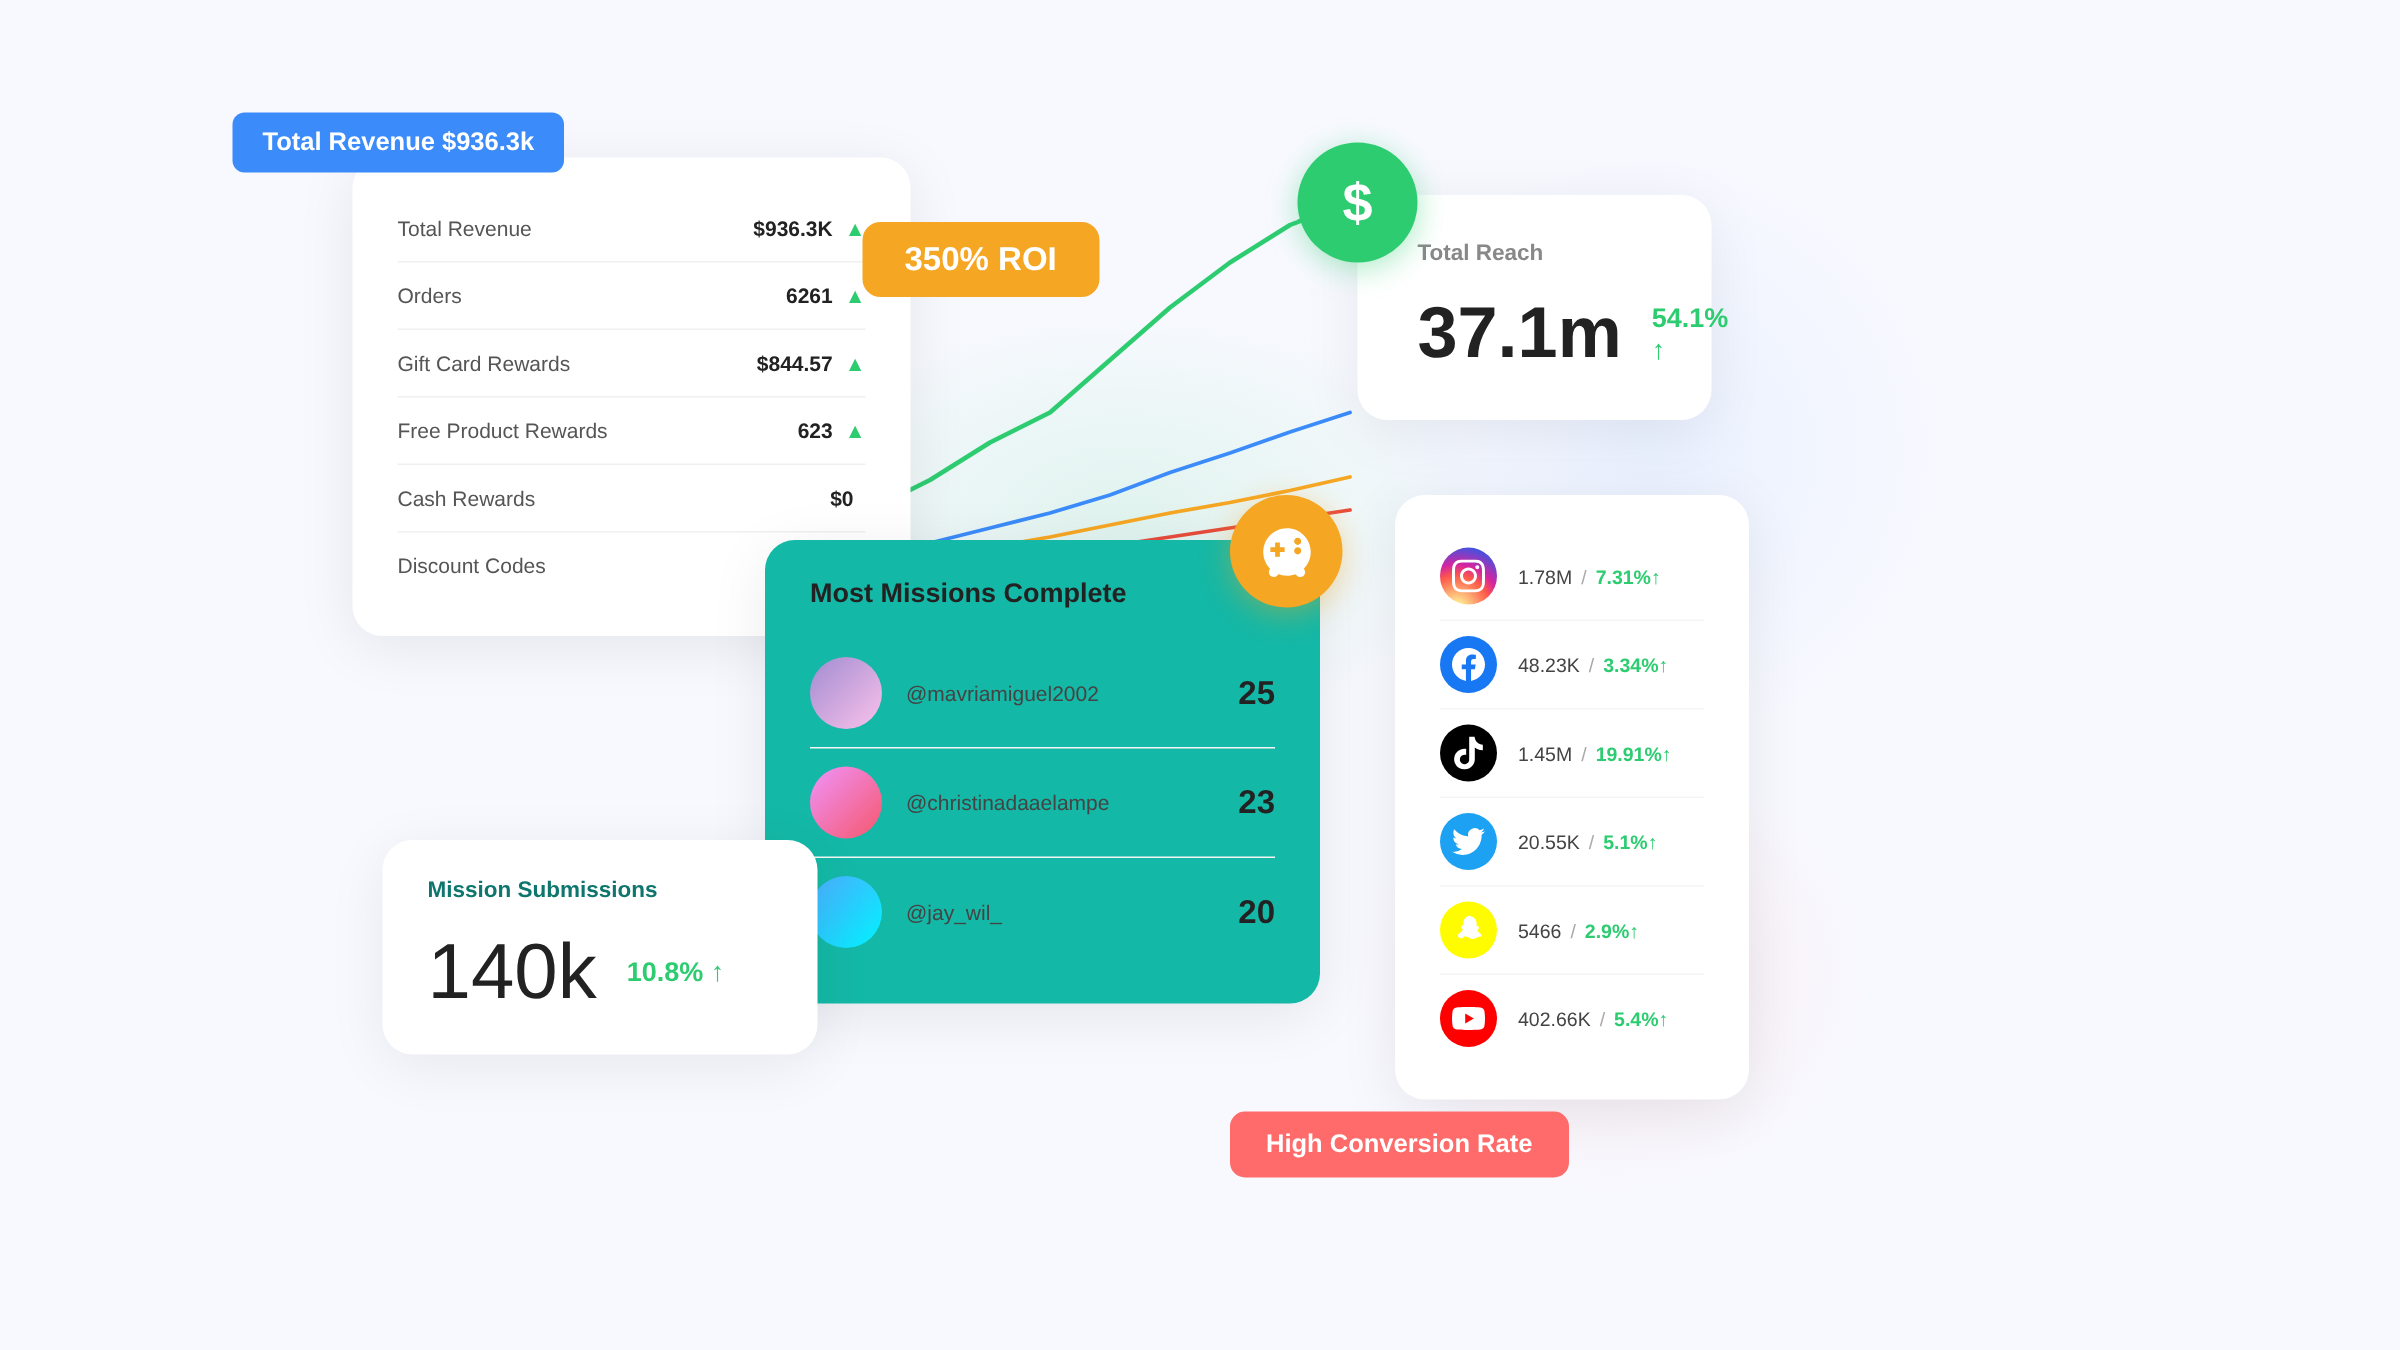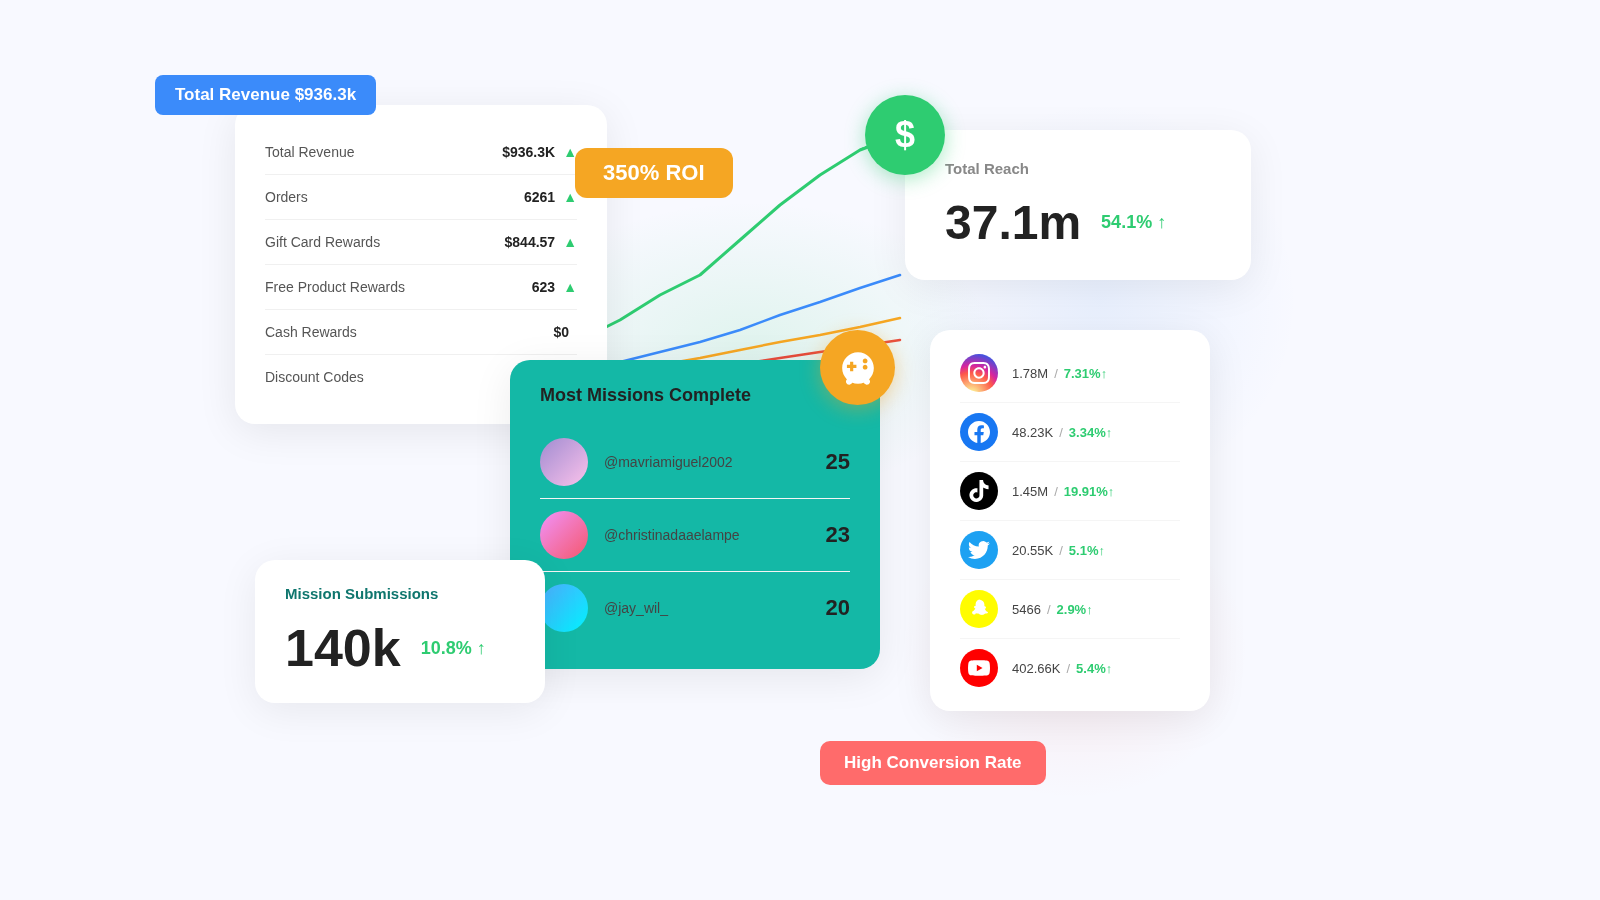--- a/index.html
+++ b/index.html
@@ -113,21 +113,21 @@
     }
 
     
     .reach-card {
       position: absolute;
       top: 130px;
       left: 905px;
       background: white;
       border-radius: 20px;
       padding: 30px 40px;
-      width: 346px;
+      width: 236px;
       box-shadow: 0 8px 40px rgba(0,0,0,0.07);
       z-index: 5;
     }
     .reach-title {
       color: #888;
       font-size: 15px;
       font-weight: 600;
       margin-bottom: 18px;
     }
     .reach-numbers {
@@ -146,22 +146,22 @@
       font-weight: 700;
     }
 
     
     .social-card {
       position: absolute;
       top: 330px;
       left: 930px;
       background: white;
       border-radius: 20px;
-      padding: 14px 30px;
-      width: 280px;
+      padding: 25px 30px;
+      width: 236px;
       box-shadow: 0 8px 40px rgba(0,0,0,0.08);
       z-index: 5;
     }
 
     .social-row {
       display: flex;
       align-items: center;
       padding: 10px 0;
       border-bottom: 1px solid #f5f5f5;
     }
@@ -215,21 +215,21 @@
       font-weight: 600;
       margin-bottom: 16px;
     }
     .mission-sub-numbers {
       display: flex;
       align-items: center;
       gap: 20px;
     }
     .mission-sub-main {
       font-size: 52px;
-      font-weight: 700;
+      font-weight: 400;
       color: #222;
     }
     .mission-sub-pct {
       color: #2ecc71;
       font-size: 18px;
       font-weight: 700;
     }
 
     
     .game-circle {

